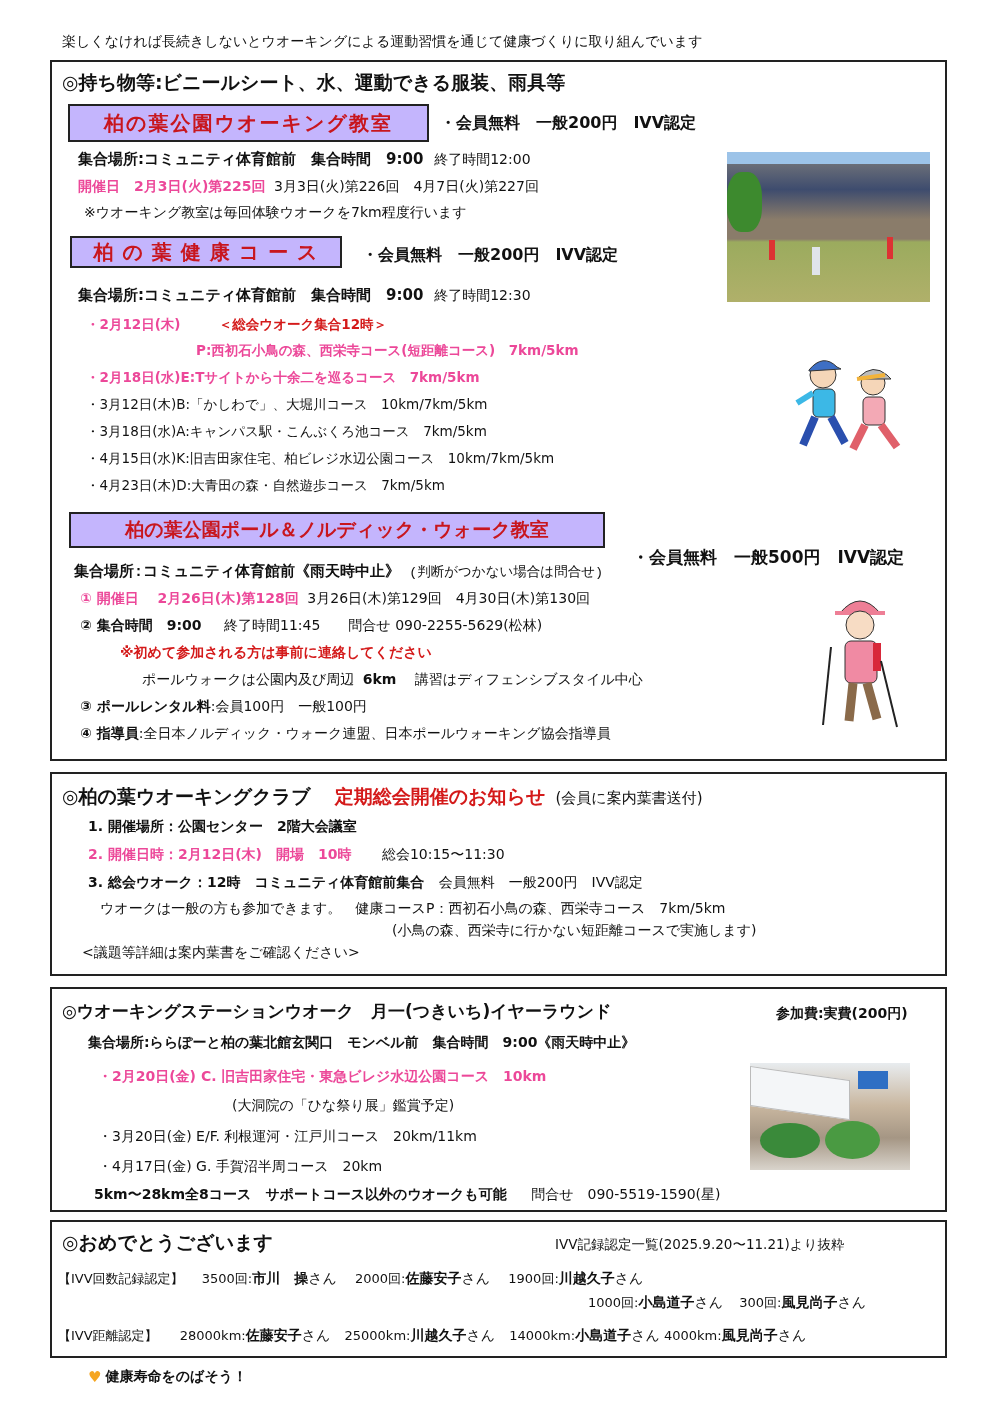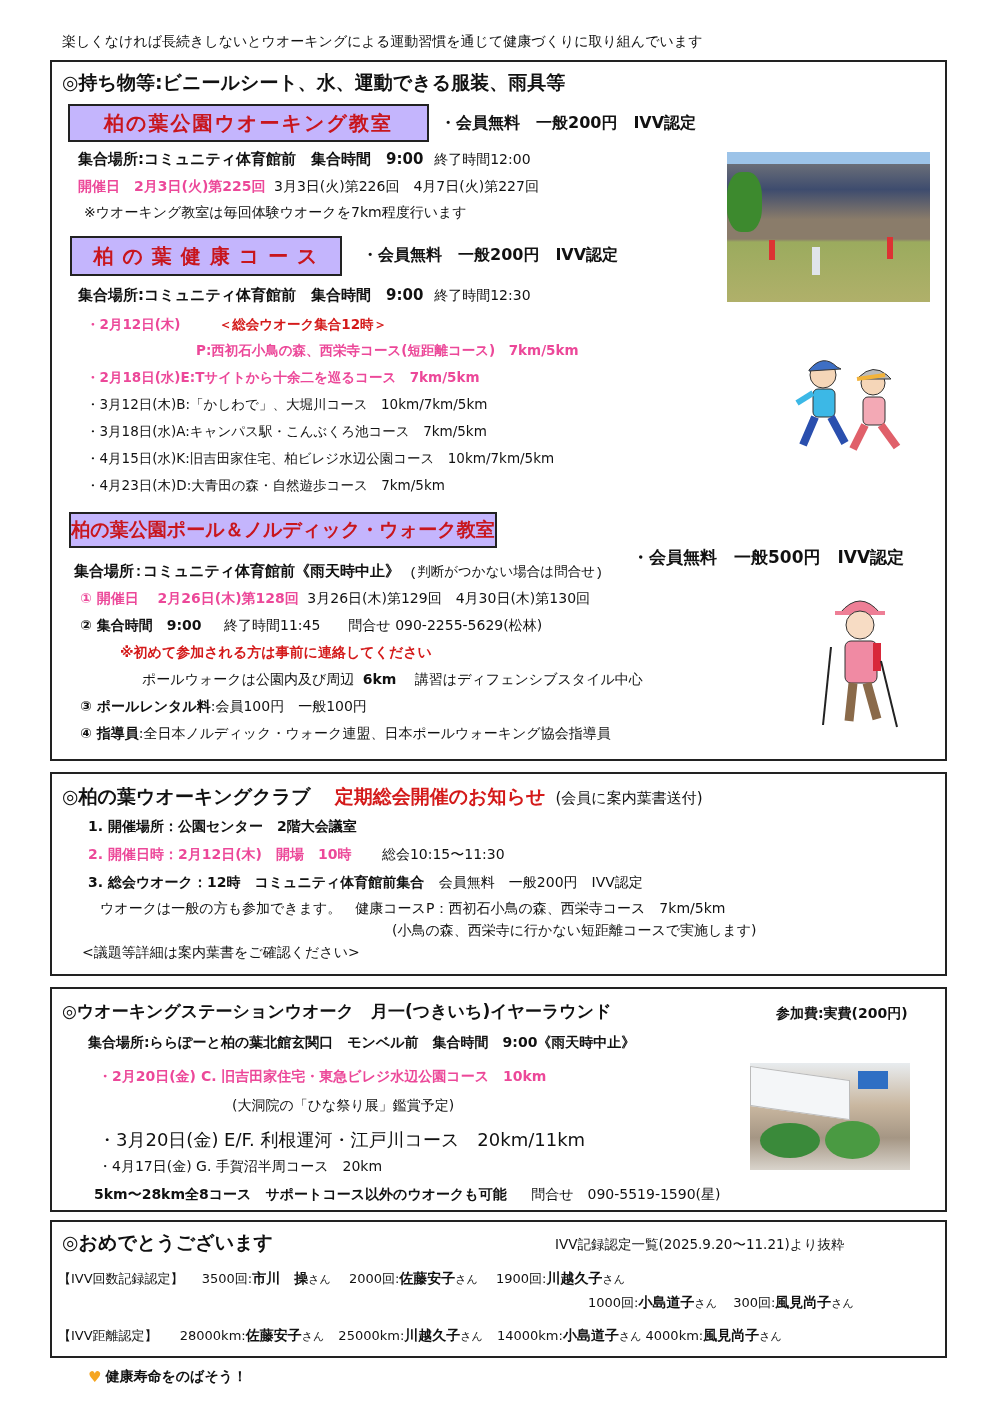--- a/index.html
+++ b/index.html
@@ -4,21 +4,21 @@
 <style>
   * { box-sizing: border-box; margin: 0; padding: 0; }
   html, body { width: 1000px; height: 1414px; background: #ffffff; }
   body { position: relative; font-family: "DejaVu Sans", "Liberation Sans", sans-serif; color: #111; overflow: hidden; }
   .abs { position: absolute; white-space: nowrap; }
   .box { position: absolute; border: 2px solid #222; }
   .navy { color: #ec4899; }
   .red { color: #d41a1a; }
   .b { font-weight: bold; }
   .title-box { position: absolute; border: 2px solid #222; color: #c8161d; font-weight: bold; display: flex; align-items: center; justify-content: center; background: #c4b5fd; }
-  .small { font-size: 11px; }
+  .small { font-size: 14px; }
   .photo { position: absolute; overflow: hidden; }
   .f13 { font-size: 13.5px; }
 </style>
 </head>
 <body>
 
 <div class="abs" style="left:62px;top:33px;font-size:14px;">楽しくなければ長続きしないとウオーキングによる運動習慣を通じて健康づくりに取り組んでいます</div>
 
 <div class="box" style="left:50px;top:60px;width:897px;height:701px;"></div>
 
@@ -37,21 +37,21 @@
 </div>
 <div class="abs" style="left:84px;top:204px;font-size:14px;">※ウオーキング教室は毎回体験ウオークを7km程度行います</div>
 
 <div class="photo" style="left:727px;top:152px;width:203px;height:150px;background:linear-gradient(180deg,#9cc3e8 0%,#9cc3e8 8%,#6a6e78 8%,#3e4c6e 25%,#8a7c6a 45%,#8a7c6a 58%,#9bab5e 60%,#b0b06a 100%);">
   <div style="position:absolute;left:0;top:20px;width:35px;height:60px;background:#3d8a2e;border-radius:40%;"></div>
   <div style="position:absolute;left:85px;top:95px;width:8px;height:28px;background:#e0e4ea;"></div>
   <div style="position:absolute;left:42px;top:88px;width:6px;height:20px;background:#d33;"></div>
   <div style="position:absolute;left:160px;top:85px;width:6px;height:22px;background:#d33;"></div>
 </div>
 
-<div class="title-box" style="left:70px;top:236px;width:272px;height:40px;font-size:20px;letter-spacing:1px;">柏 の 葉 健 康 コ ー ス</div>
+<div class="title-box" style="left:70px;top:236px;width:272px;height:32px;font-size:20px;letter-spacing:1px;">柏 の 葉 健 康 コ ー ス</div>
 <div class="abs b" style="left:362px;top:245px;font-size:16px;">・会員無料　一般200円　IVV認定</div>
 
 <div class="abs" style="left:78px;top:286px;font-size:15px;">
   <span class="b">集合場所:コミュニティ体育館前　集合時間　9:00</span>
   <span style="font-size:14px;margin-left:6px;">終了時間12:30</span>
 </div>
 
 <div class="abs f13" style="left:86px;top:316px;">
   <span class="navy b">・2月12日(木)</span>
   <span class="red b" style="margin-left:34px;">＜総会ウオーク集合12時＞</span>
@@ -71,21 +71,21 @@
     <path d="M28 48 L12 58" stroke="#3cb8e6" stroke-width="6"></path>
     <path d="M30 72 L18 100 M46 72 L60 98" stroke="#2a4fae" stroke-width="8"></path>
     <circle cx="88" cy="38" r="12" fill="#f5d6b8" stroke="#333" stroke-width="1"></circle>
     <path d="M74 32 Q88 18 102 30 L106 34 L74 34 Z" fill="#bbb" stroke="#333" stroke-width="1"></path>
     <path d="M72 34 L100 30" stroke="#f2b33b" stroke-width="4"></path>
     <rect x="78" y="52" width="22" height="28" rx="5" fill="#f3a9b5" stroke="#333" stroke-width="1"></rect>
     <path d="M80 80 L68 104 M96 80 L112 102" stroke="#e0606a" stroke-width="8"></path>
   </svg>
 </div>
 
-<div class="title-box" style="left:69px;top:512px;width:428px;height:36px;font-size:19px;">柏の葉公園ポール＆ノルディック・ウォーク教室</div>
+<div class="title-box" style="left:69px;top:512px;width:536px;height:36px;font-size:19px;">柏の葉公園ポール＆ノルディック・ウォーク教室</div>
 <div class="abs b" style="left:632px;top:546px;font-size:17px;">・会員無料　一般500円　IVV認定</div>
 
 <div class="abs" style="left:74px;top:562px;font-size:15px;font-family:Liberation Mono, monospace;">
   <span class="b">集合場所:コミュニティ体育館前《雨天時中止》</span>
   <span style="font-size:13.5px;">(判断がつかない場合は問合せ)</span>
 </div>
 <div class="abs" style="left:80px;top:590px;font-size:14px;">
   <span class="navy b">① 開催日　 2月26日(木)第128回</span>
   <span style="margin-left:4px;">3月26日(木)第129回　4月30日(木)第130回</span>
 </div>
@@ -137,21 +137,21 @@
 <div class="abs" style="left:100px;top:900px;font-size:14px;">ウオークは一般の方も参加できます。　健康コースP：西初石小鳥の森、西栄寺コース　7km/5km</div>
 <div class="abs" style="left:392px;top:922px;font-size:14px;">(小鳥の森、西栄寺に行かない短距離コースで実施します)</div>
 <div class="abs" style="left:82px;top:944px;font-size:14px;">&lt;議題等詳細は案内葉書をご確認ください&gt;</div>
 
 <div class="box" style="left:50px;top:987px;width:897px;height:225px;"></div>
 <div class="abs b" style="left:62px;top:1000px;font-size:17px;">◎ウオーキングステーションウオーク　月一(つきいち)イヤーラウンド</div>
 <div class="abs b" style="left:776px;top:1005px;font-size:14px;">参加費:実費(200円)</div>
 <div class="abs b" style="left:88px;top:1034px;font-size:14px;">集合場所:ららぽーと柏の葉北館玄関口　モンベル前　集合時間　9:00《雨天時中止》</div>
 <div class="abs navy b" style="left:98px;top:1068px;font-size:14px;">・2月20日(金) C. 旧吉田家住宅・東急ビレジ水辺公園コース　10km</div>
 <div class="abs" style="left:232px;top:1097px;font-size:14px;">(大洞院の「ひな祭り展」鑑賞予定)</div>
-<div class="abs" style="left:98px;top:1128px;font-size:18px;">・3月20日(金) E/F. 利根運河・江戸川コース　20km/11km</div>
+<div class="abs" style="left:98px;top:1128px;font-size:14px;">・3月20日(金) E/F. 利根運河・江戸川コース　20km/11km</div>
 <div class="abs" style="left:98px;top:1158px;font-size:14px;">・4月17日(金) G. 手賀沼半周コース　20km</div>
 <div class="abs" style="left:94px;top:1186px;font-size:14px;">
   <span class="b">5km〜28km全8コース　サポートコース以外のウオークも可能</span>
   <span style="margin-left:20px;">問合せ　090-5519-1590(星)</span>
 </div>
 
 <div class="photo" style="left:750px;top:1063px;width:160px;height:107px;background:linear-gradient(180deg,#e8ecef 0%,#c9b7a0 40%,#a59684 70%,#d9d4cc 100%);">
   <div style="position:absolute;left:0;top:10px;width:100px;height:40px;background:#f4f6f8;border:1px solid #bbb;transform:skewY(8deg);"></div>
   <div style="position:absolute;left:108px;top:8px;width:30px;height:18px;background:#2f6fc4;"></div>
   <div style="position:absolute;left:10px;top:60px;width:60px;height:35px;background:#3a8a3a;border-radius:50%;"></div>

